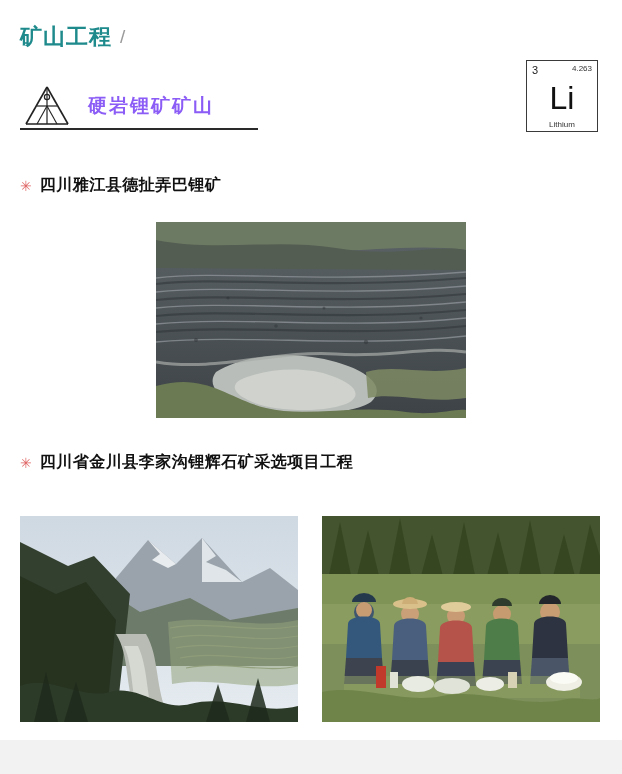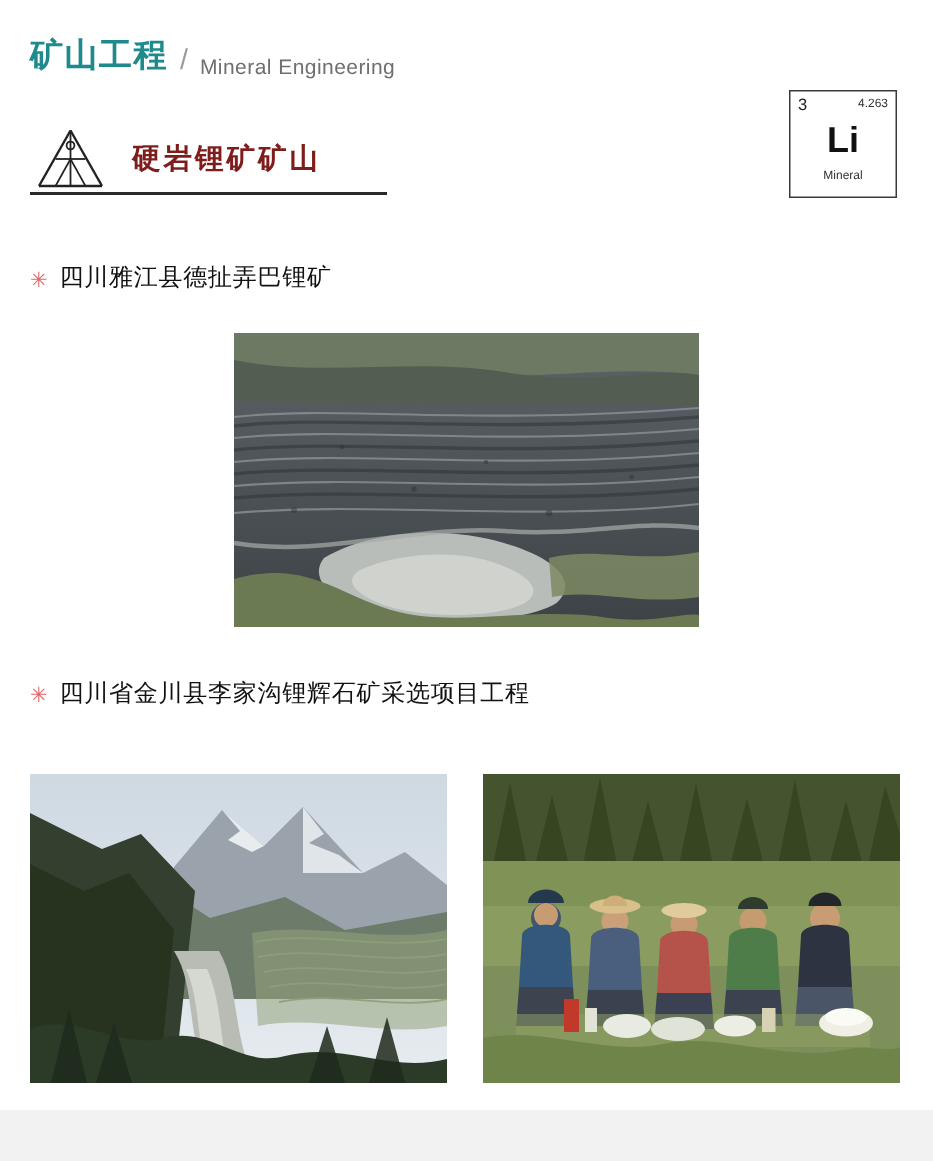--- a/index.html
+++ b/index.html
@@ -22,21 +22,21 @@
     height: 774px;
     box-sizing: border-box;
   }
 
   
   .header {
     position: absolute;
     left: 20px;
     top: 22px;
     display: flex;
-    align-items: flex-end;
+    align-items: center;
   }
   .header-cn {
     font-size: 22px;
     font-weight: bold;
     color: #1f8a8c;
     letter-spacing: 1px;
   }
   .header-slash {
     font-size: 19px;
     color: #9a9a9a;
@@ -69,22 +69,22 @@
   .el-number {
     font-size: 11px;
     color: #222;
   }
   .el-mass {
     font-size: 8px;
     color: #333;
   }
   .el-symbol {
     text-align: center;
-    font-size: 24px;
-    font-weight: bold;
+    font-size: 32px;
+    font-weight: normal;
     color: #111;
     line-height: 1;
     margin-top: 6px;
   }
   .el-name {
     text-align: center;
     font-size: 8px;
     color: #333;
     margin-top: 6px;
   }
@@ -101,21 +101,21 @@
   .logo-mark {
     width: 54px;
     height: 44px;
     flex: 0 0 auto;
     margin-right: 14px;
   }
   .section-title-text {
     font-size: 19px;
     font-weight: bold;
     letter-spacing: 2px;
-    color: #7f1d1d;
+    color: #8b5cf6;
   }
   .title-underline {
     position: absolute;
     left: 20px;
     top: 128px;
     width: 238px;
     height: 2px;
     background: #2a2a2a;
   }
 
@@ -126,21 +126,21 @@
     align-items: center;
   }
   .sub-head .star {
     color: #e06666;
     font-size: 14px;
     margin-right: 8px;
     line-height: 1;
   }
   .sub-head .sh-text {
     font-size: 16px;
-    font-weight: normal;
+    font-weight: bold;
     color: #111;
     letter-spacing: 0.5px;
   }
 
   .sub-head-1 { left: 20px; top: 175px; }
   .sub-head-2 { left: 20px; top: 452px; }
 
   .body-text {
     position: absolute;
     left: 44px;
@@ -173,30 +173,29 @@
   }
 </style>
 </head>
 <body>
 
 <div class="page">
 
   <div class="header">
     <span class="header-cn">矿山工程</span>
     <span class="header-slash">/</span>
-    <span class="header-en">Mineral Engineering</span>
   </div>
 
   <div class="element-box">
     <div class="el-top">
       <span class="el-number">3</span>
       <span class="el-mass">4.263</span>
     </div>
     <div class="el-symbol">Li</div>
-    <div class="el-name">Mineral</div>
+    <div class="el-name">Lithium</div>
   </div>
 
   <div class="section-title-row">
     <span class="logo-mark">
       <svg viewBox="0 0 54 44" width="54" height="44" aria-hidden="true">
         <path d="M27 3 L48 40" stroke="#222" stroke-width="1.6" fill="none"></path>
         <path d="M27 3 L6 40" stroke="#222" stroke-width="1.6" fill="none"></path>
         <path d="M6 40 L48 40" stroke="#222" stroke-width="1.6" fill="none"></path>
         <path d="M27 3 L27 40" stroke="#222" stroke-width="1.2" fill="none"></path>
         <path d="M17 22 L37 22" stroke="#222" stroke-width="1.2" fill="none"></path>

